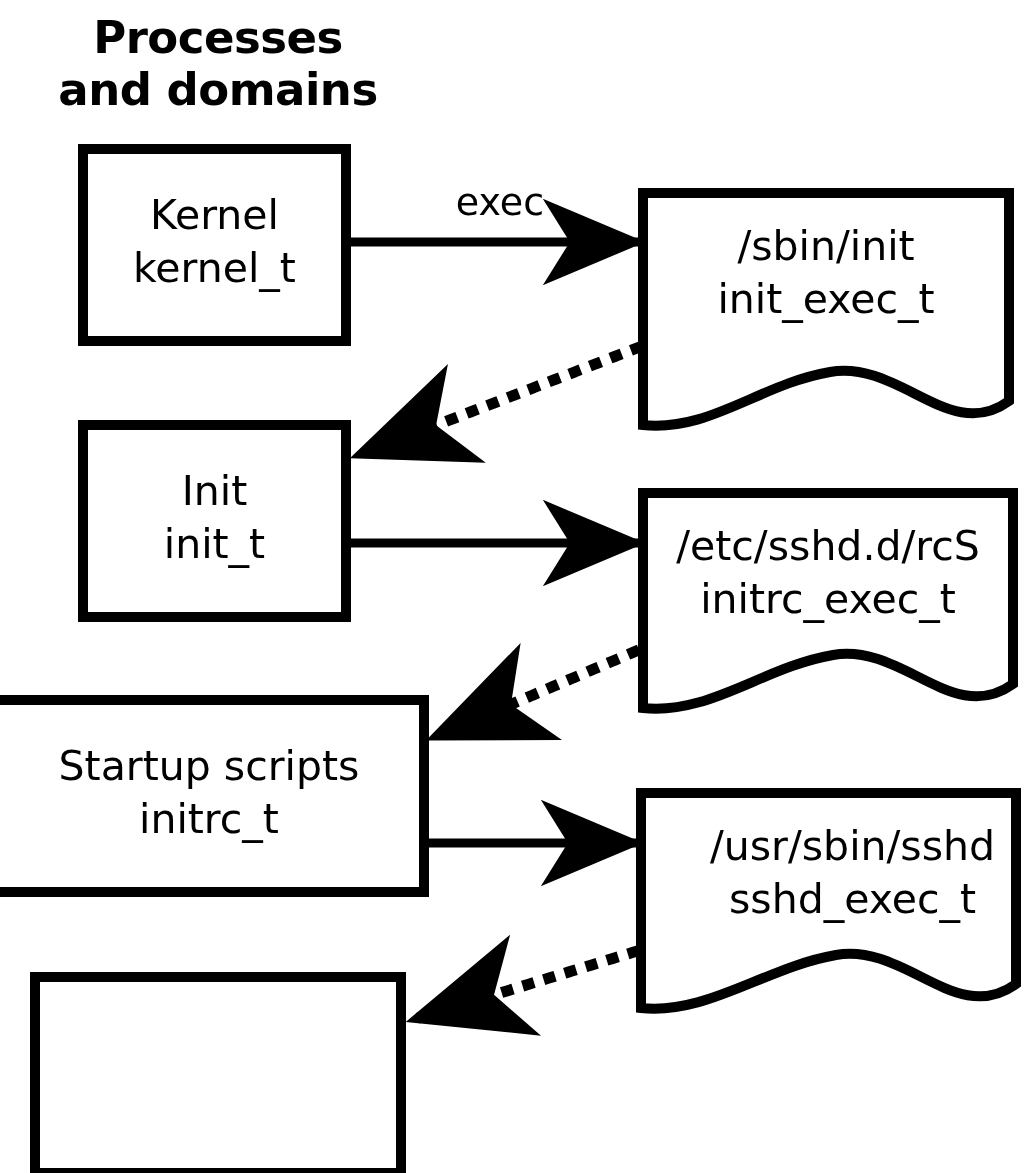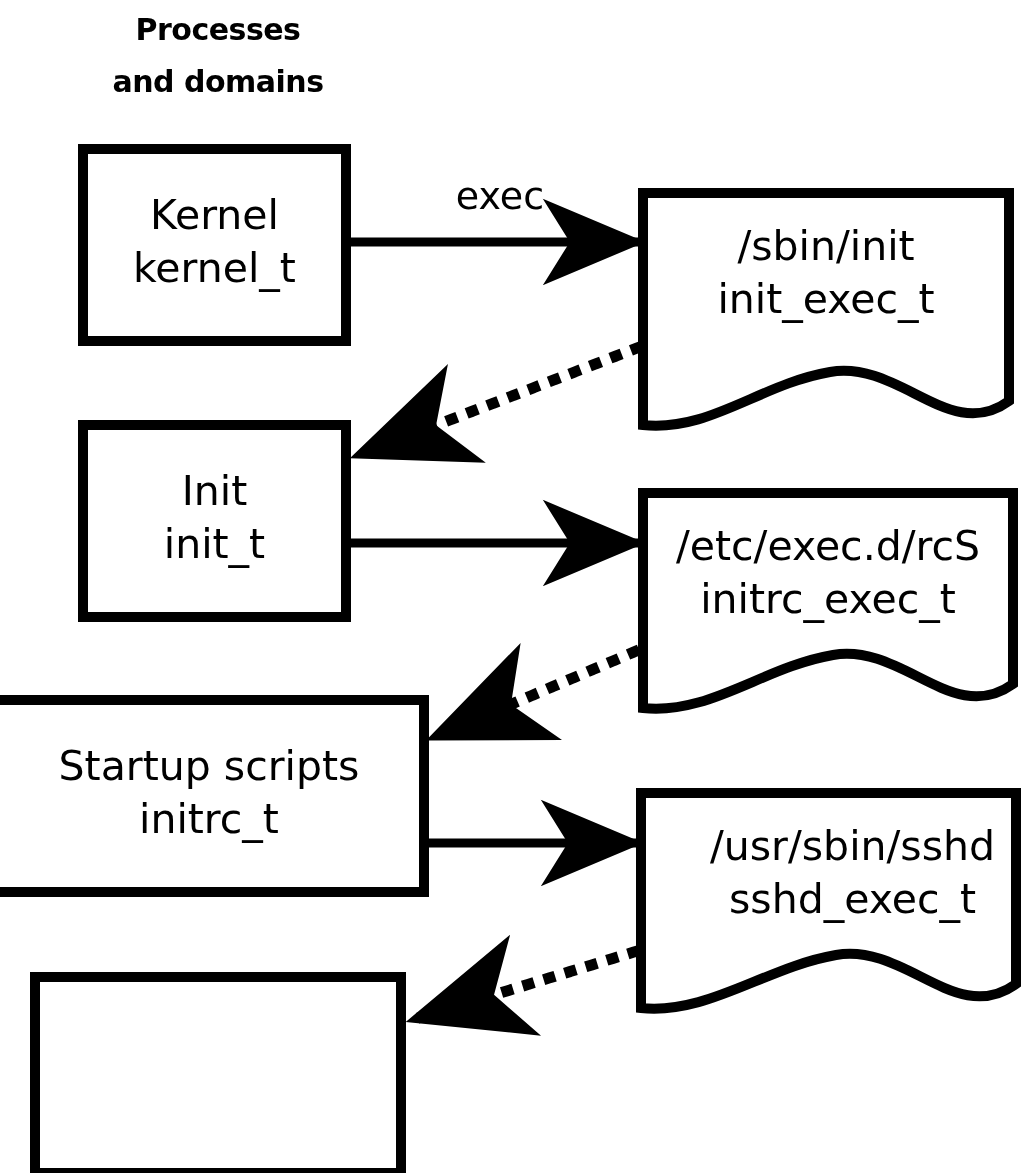--- a/index.html
+++ b/index.html
@@ -26,24 +26,25 @@
     position: absolute;
     left: 0;
     top: 0;
     width: 1024px;
     height: 1173px;
   }
   .col-header {
     position: absolute;
     text-align: center;
     font-weight: bold;
-    font-size: 30px;
+    font-size: 45px;
     line-height: 52px;
     letter-spacing: -0.5px;
     white-space: pre-line;
+    margin-top: 8px;
   }
   #header-processes { left: 18px; top: 4px; width: 400px; }
   #header-objects   { left: 636px; top: 4px; width: 380px; }
 
   .node-label {
     position: absolute;
     text-align: center;
     font-size: 41px;
     line-height: 53px;
     white-space: pre-line;
@@ -114,21 +115,21 @@
   <div class="node-label" style="left:83px; top:189px; width:263px;">Kernel
 kernel_t</div>
 
   <div class="node-label" style="left:-6px; top:740px; width:430px;">Startup scripts
 initrc_t</div>
 
 
   <div class="node-label" style="left:643px; top:220px; width:366px;">/sbin/init
 init_exec_t</div>
 
-  <div class="node-label" style="left:643px; top:520px; width:370px;">/etc/exec.d/rcS
+  <div class="node-label" style="left:643px; top:520px; width:370px;">/etc/sshd.d/rcS
 initrc_exec_t</div>
 
   <div class="node-label" style="left:665px; top:820px; width:375px;">/usr/sbin/sshd
 sshd_exec_t</div>
 
-  <div class="edge-label" style="left:420px; top:176px; width:160px;">exec</div>
+  <div class="edge-label" style="left:420px; top:182px; width:160px;">exec</div>
 
 </div>
 
 </body></html>

